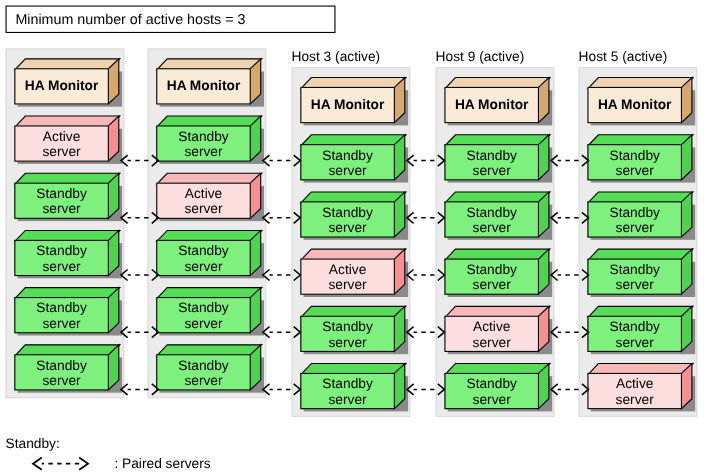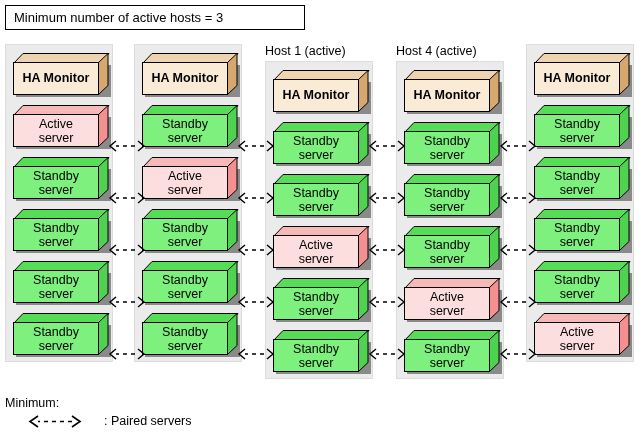--- a/index.html
+++ b/index.html
@@ -377,21 +377,21 @@
             </svg>
           </div>
           <div class="face" style="background: rgb(125, 240, 125);">
             <span class="l1">Standby</span>
             <span class="l2">server</span>
           </div>
         </div>
       </div>
     </div>
     <div class="host-col" style="left: 265px;">
-      <div class="host-label">Host 1 (active)</div>
+      <div class="host-label">Host 3 (active)</div>
       <div class="host-panel" style="background: rgb(235, 235, 235); border-color: rgb(220, 220, 220);">
         <div class="box3d c-tan" style="top: 8px;">
           <div class="shadow" style="background: rgb(138, 138, 138);"></div>
           <div class="top">
             <svg width="98" height="12" viewBox="0 0 98 12">
               <polygon points="0.5,10.5 10,0.5 96,0.5 86.5,10.5" fill="#eed3ae" stroke="#000000" stroke-width="1"></polygon>
             </svg>
           </div>
           <div class="side">
             <svg width="13" height="45" viewBox="0 0 13 45">
@@ -483,21 +483,21 @@
             </svg>
           </div>
           <div class="face" style="background: rgb(125, 240, 125);">
             <span class="l1">Standby</span>
             <span class="l2">server</span>
           </div>
         </div>
       </div>
     </div>
     <div class="host-col" style="left: 396px;">
-      <div class="host-label">Host 4 (active)</div>
+      <div class="host-label">Host 9 (active)</div>
       <div class="host-panel" style="background: rgb(235, 235, 235); border-color: rgb(220, 220, 220);">
         <div class="box3d c-tan" style="top: 8px;">
           <div class="shadow" style="background: rgb(138, 138, 138);"></div>
           <div class="top">
             <svg width="98" height="12" viewBox="0 0 98 12">
               <polygon points="0.5,10.5 10,0.5 96,0.5 86.5,10.5" fill="#eed3ae" stroke="#000000" stroke-width="1"></polygon>
             </svg>
           </div>
           <div class="side">
             <svg width="13" height="45" viewBox="0 0 13 45">
@@ -589,20 +589,21 @@
             </svg>
           </div>
           <div class="face" style="background: rgb(125, 240, 125);">
             <span class="l1">Standby</span>
             <span class="l2">server</span>
           </div>
         </div>
       </div>
     </div>
     <div class="host-col" style="left: 526px;">
+      <div class="host-label">Host 5 (active)</div>
       <div class="host-panel" style="background: rgb(235, 235, 235); border-color: rgb(220, 220, 220);">
         <div class="box3d c-tan" style="top: 8px;">
           <div class="shadow" style="background: rgb(138, 138, 138);"></div>
           <div class="top">
             <svg width="98" height="12" viewBox="0 0 98 12">
               <polygon points="0.5,10.5 10,0.5 96,0.5 86.5,10.5" fill="#eed3ae" stroke="#000000" stroke-width="1"></polygon>
             </svg>
           </div>
           <div class="side">
             <svg width="13" height="45" viewBox="0 0 13 45">
@@ -879,21 +880,21 @@
         <g stroke="#000000" stroke-width="1.4" fill="none">
           <path d="M9,7 L12,7 M16,7 L20,7 M24,7 L28,7"></path>
           <path d="M9,2 L3,7 L9,12"></path>
           <path d="M31,2 L37,7 L31,12"></path>
         </g>
       </svg>
     </div>
   </div>
 
 <div id="legend">
-  <div class="legend-title">Minimum:</div>
+  <div class="legend-title">Standby:</div>
   <div class="legend-row">
     <span class="legend-arrow">
       <svg width="58" height="13" viewBox="0 0 58 13">
         <g stroke="#000000" stroke-width="1.6" fill="none">
           <path d="M11,6.5 L13,6.5 M17,6.5 L21,6.5 M25,6.5 L29,6.5 M33,6.5 L37,6.5 M41,6.5 L45,6.5"></path>
           <path d="M11,1 L3,6.5 L11,12"></path>
           <path d="M45,1 L53,6.5 L45,12"></path>
         </g>
       </svg>
     </span>

